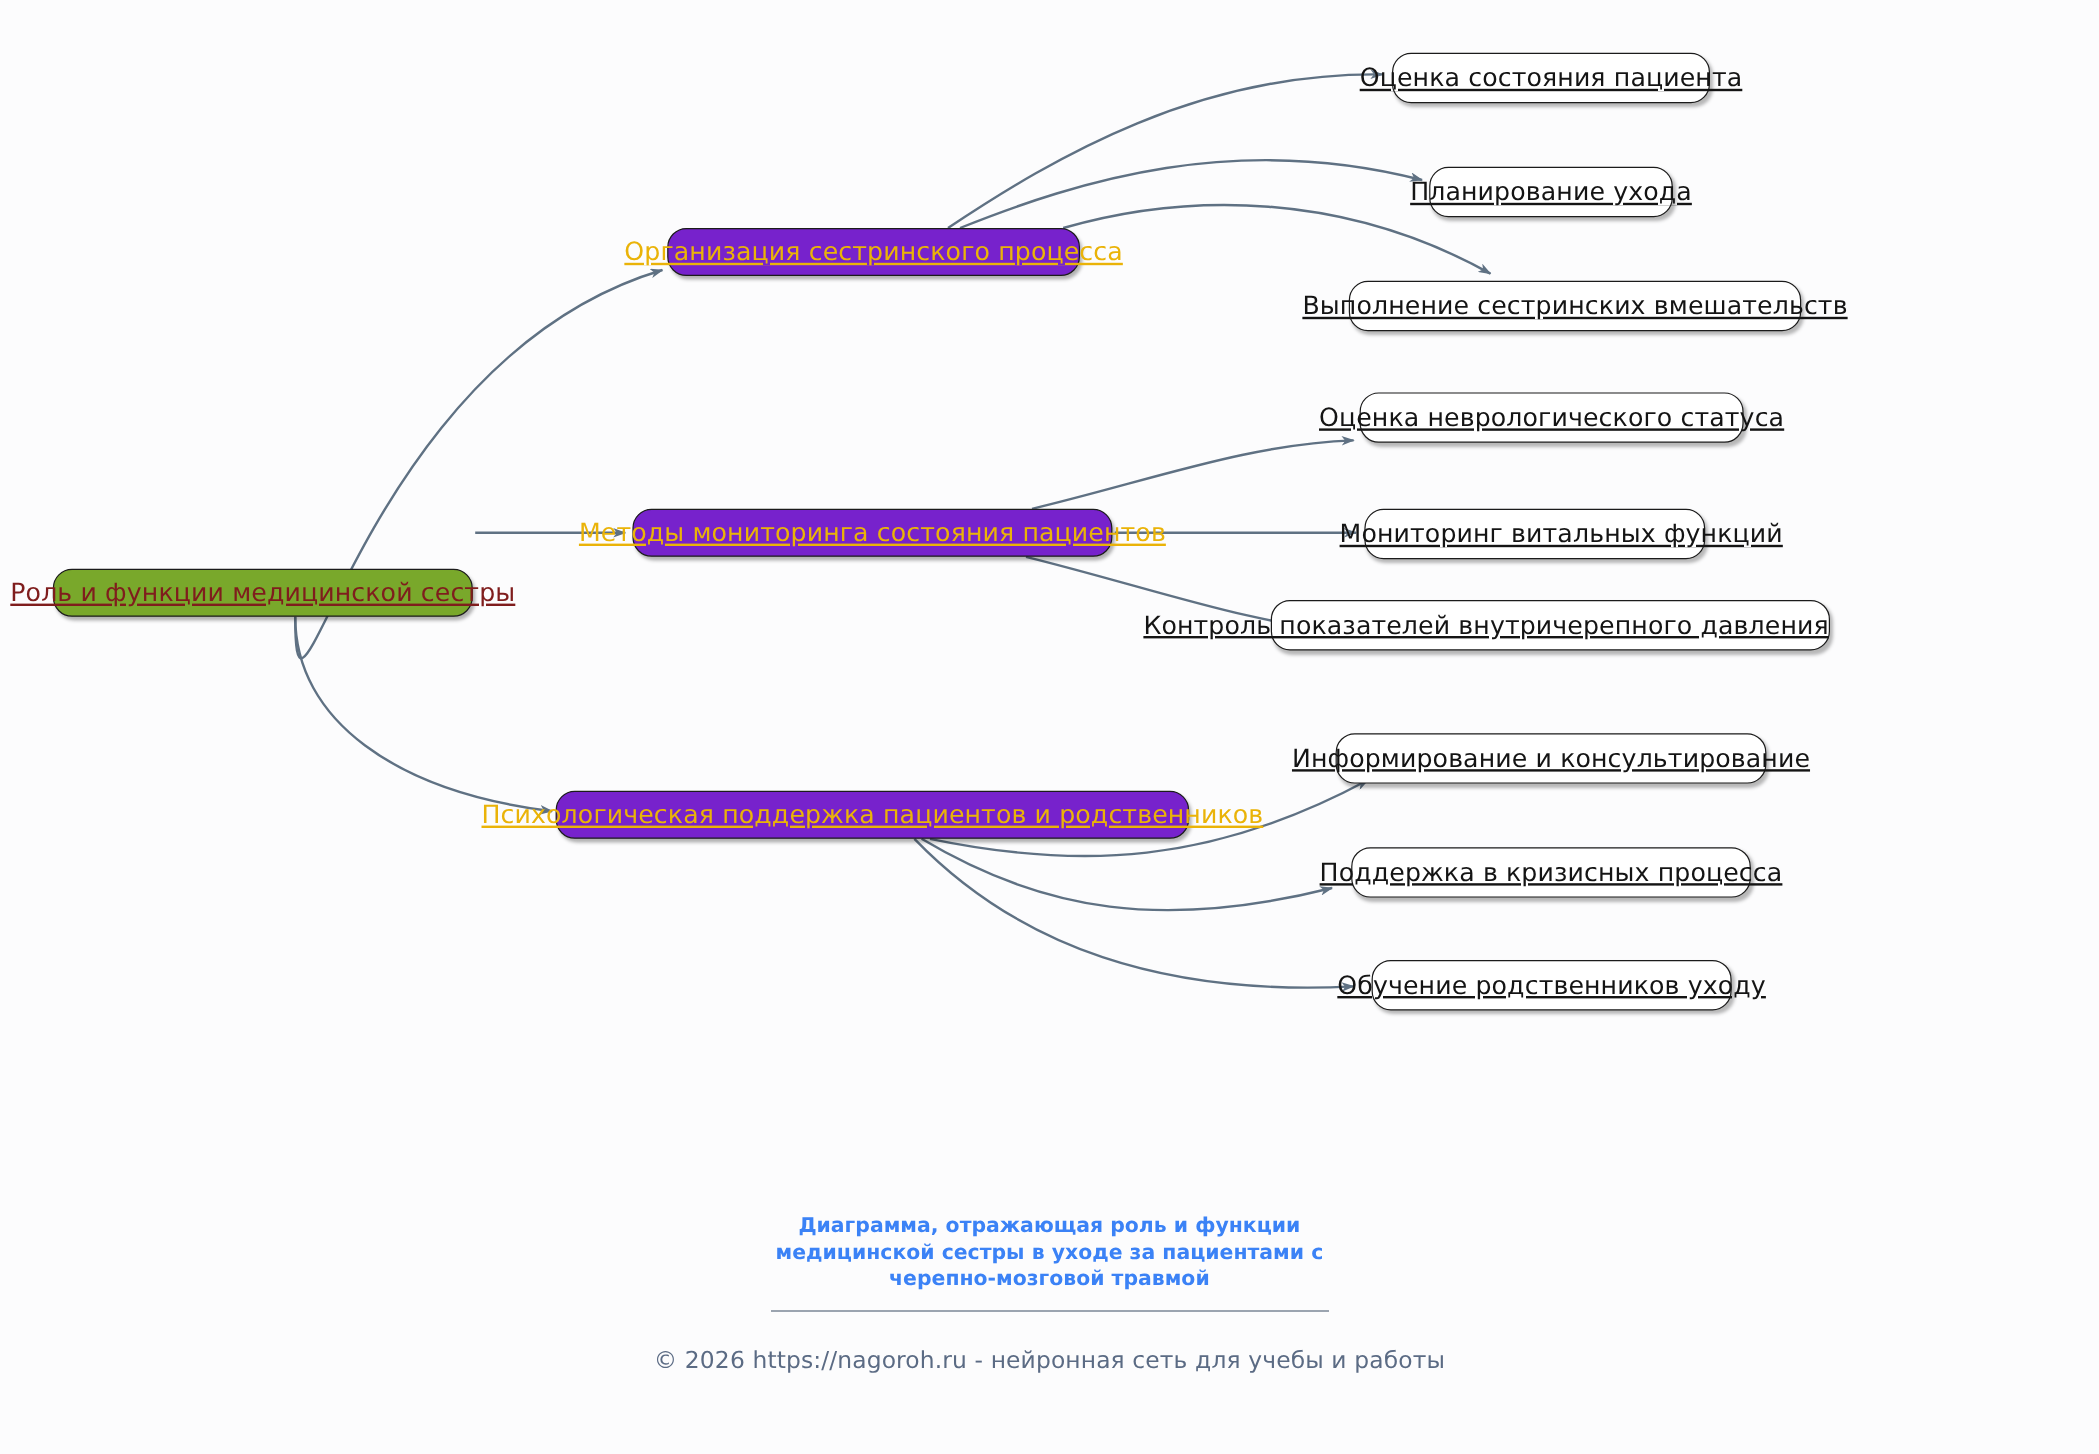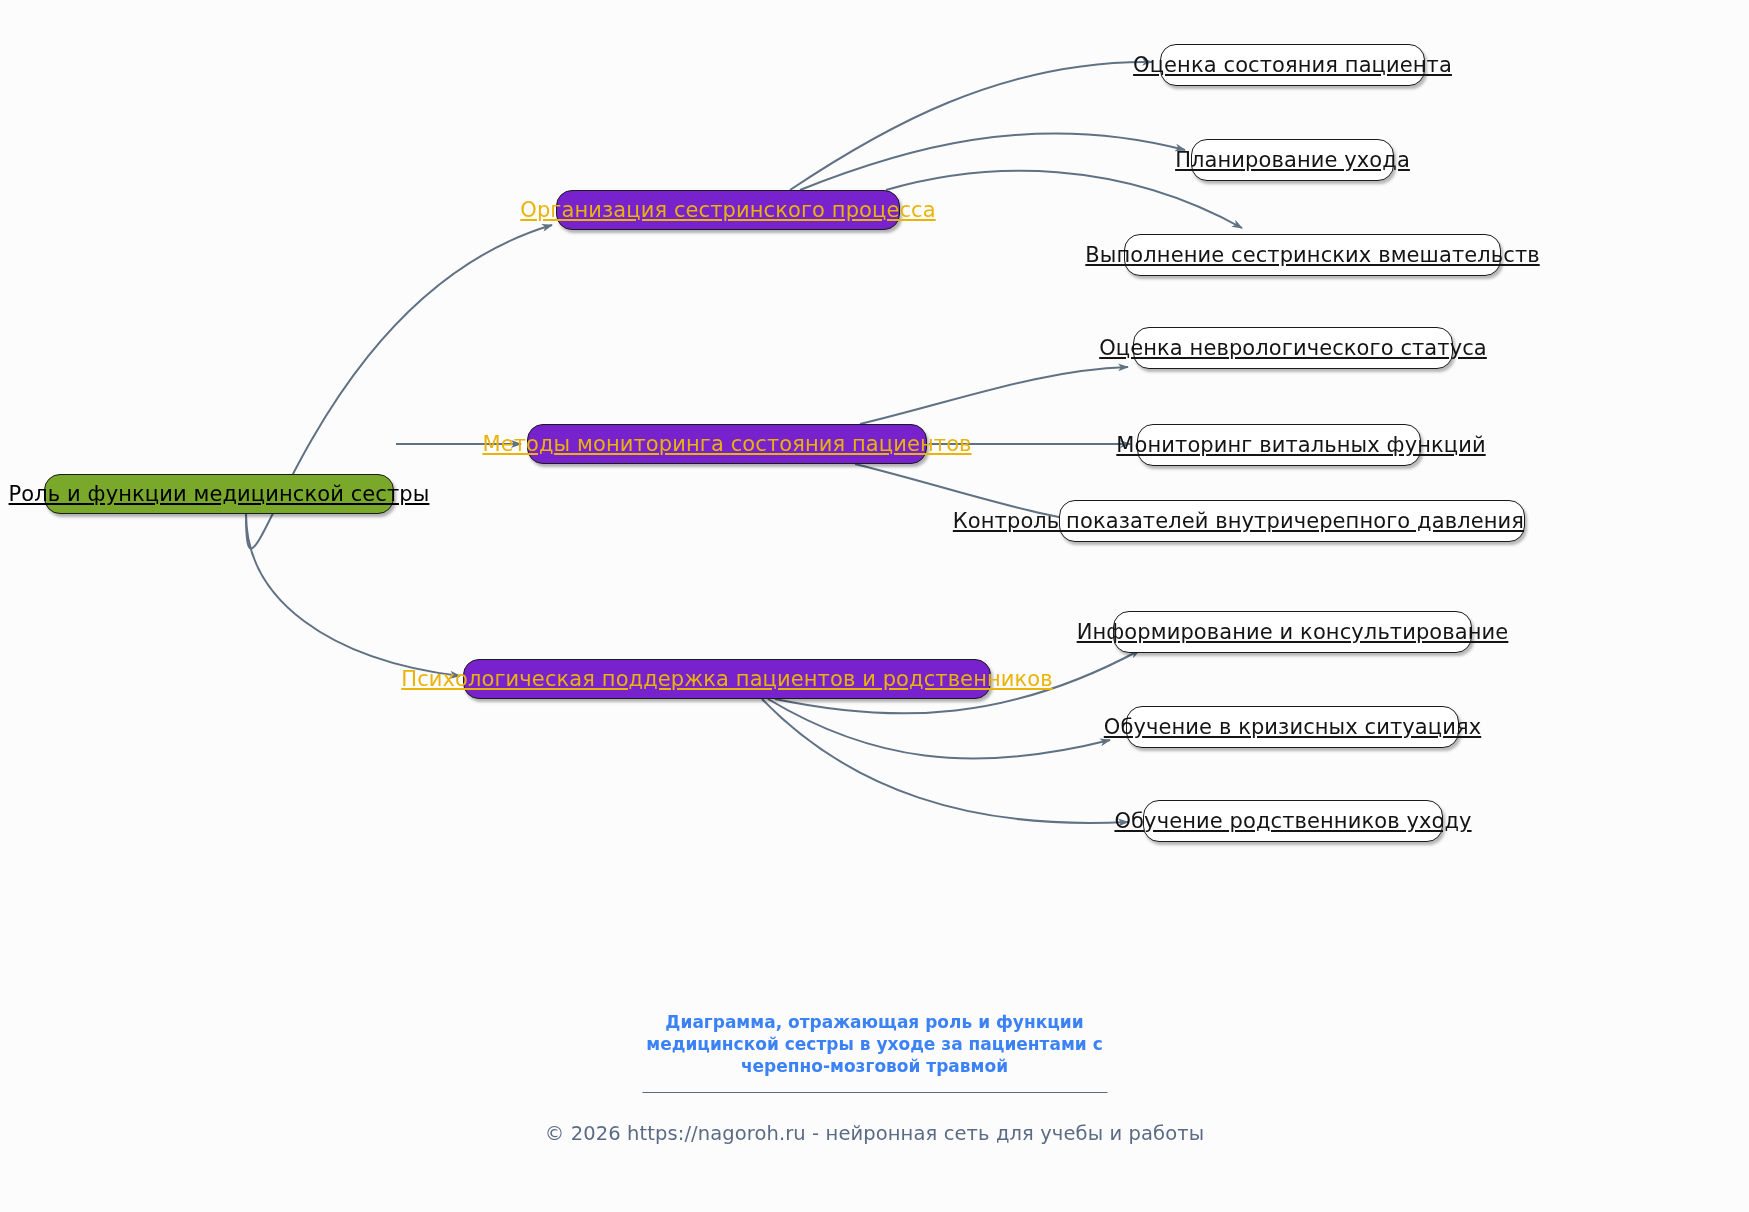--- a/index.html
+++ b/index.html
@@ -31,21 +31,21 @@
     white-space: nowrap;
     border-radius: 16px;
     font-size: 21px;
     letter-spacing: .1px;
     line-height: 1;
     text-decoration: underline;
   }
   .node-root {
     background: #79a82b;
     border: 1.6px solid #1b1b1b;
-    color: #000000;
+    color: #7f1d1d;
     box-shadow: 2px 3px 3px rgba(0,0,0,.30);
   }
   .node-branch {
     background: #7722cc;
     border: 1.6px solid #1b1b1b;
     color: #eab308;
     box-shadow: 2px 3px 3px rgba(0,0,0,.30);
   }
   .node-leaf {
     background: #ffffff;
@@ -145,21 +145,21 @@
       <div class="node node-leaf" style="left: 1059px; top: 500px; width: 466px; height: 42px; justify-content: flex-end;">
         <span class="node-label">Контроль показателей внутричерепного давления</span>
       </div>
       <div class="node node-branch" style="left: 463px; top: 659px; width: 528px; height: 40px;">
         <span class="node-label">Психологическая поддержка пациентов и родственников</span>
       </div>
       <div class="node node-leaf" style="left: 1113px; top: 611px; width: 359px; height: 42px;">
         <span class="node-label">Информирование и консультирование</span>
       </div>
       <div class="node node-leaf" style="left: 1126px; top: 706px; width: 333px; height: 42px;">
-        <span class="node-label">Обучение в кризисных ситуациях</span>
+        <span class="node-label">Поддержка в кризисных процесса</span>
       </div>
       <div class="node node-leaf" style="left: 1143px; top: 800px; width: 300px; height: 42px;">
         <span class="node-label">Обучение родственников уходу</span>
       </div>
     </div>
 
   <div class="caption">Диаграмма, отражающая роль и функции медицинской сестры в уходе за пациентами с черепно-мозговой травмой</div>
   <div class="caption-divider"></div>
   <div class="footer">© 2026 https://nagoroh.ru - нейронная сеть для учебы и работы</div>
 

